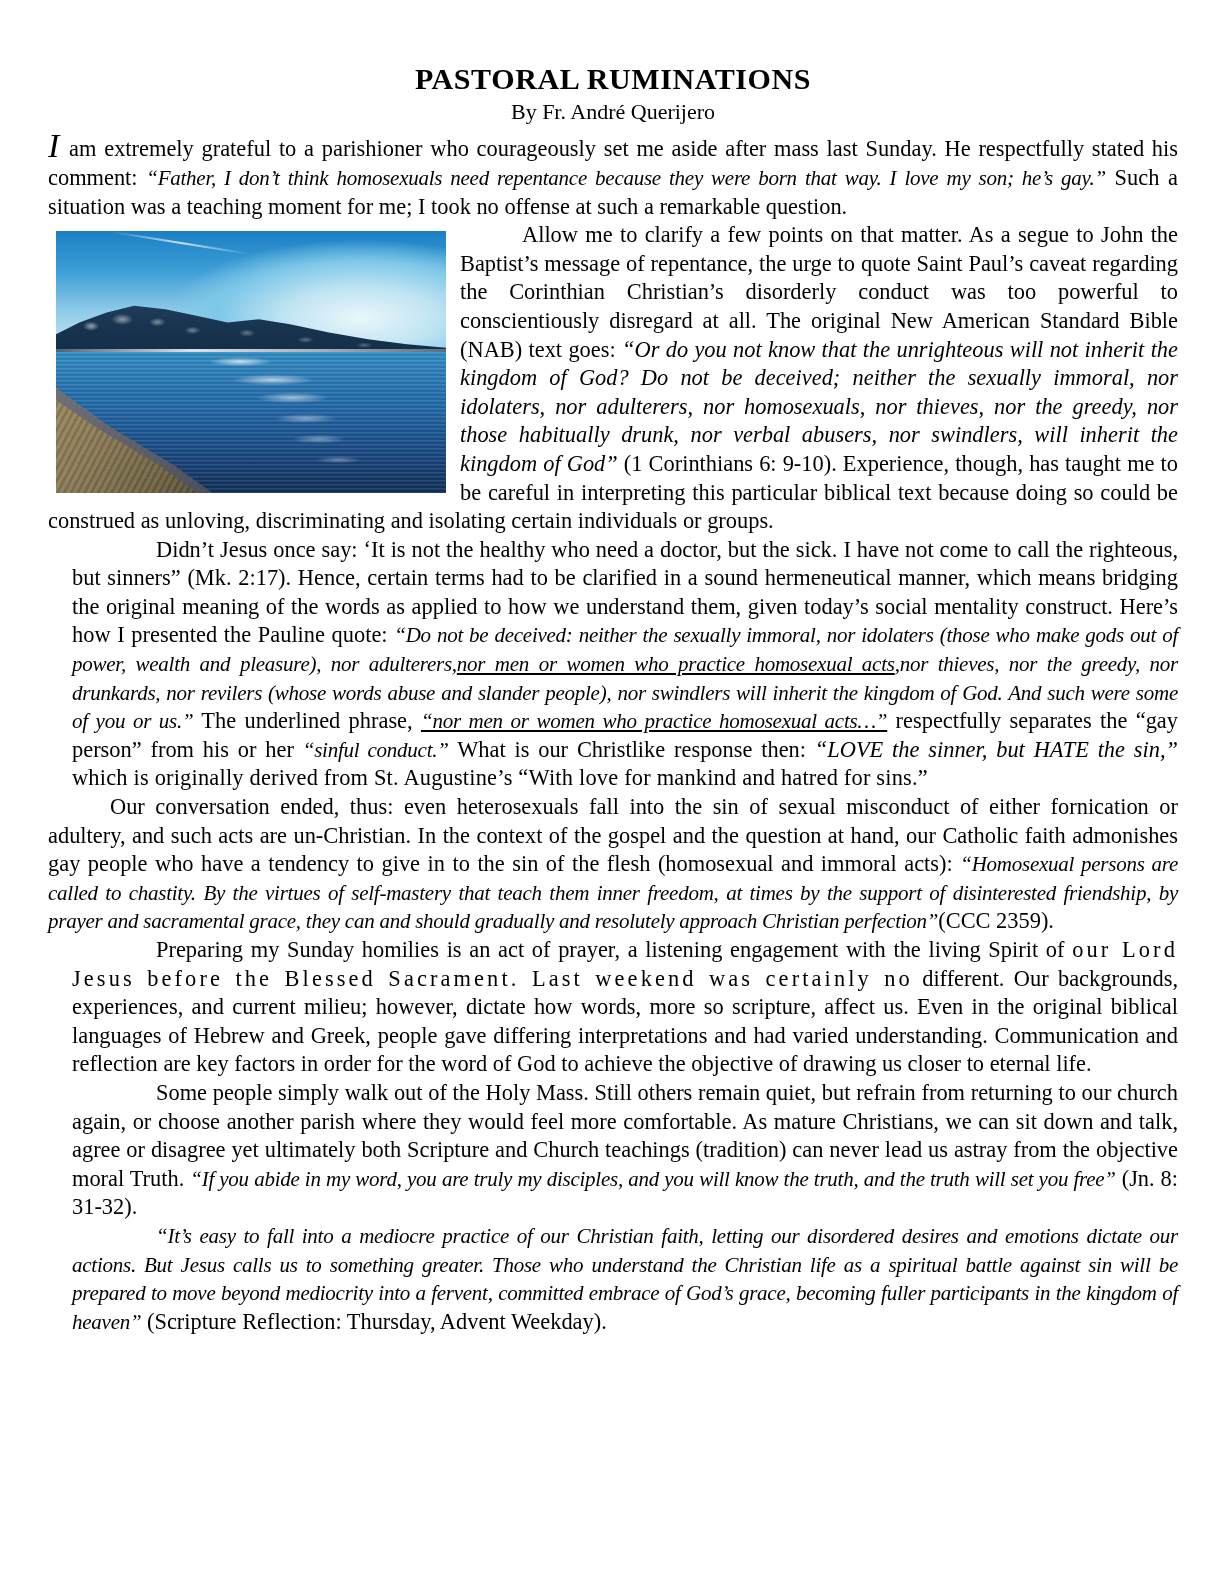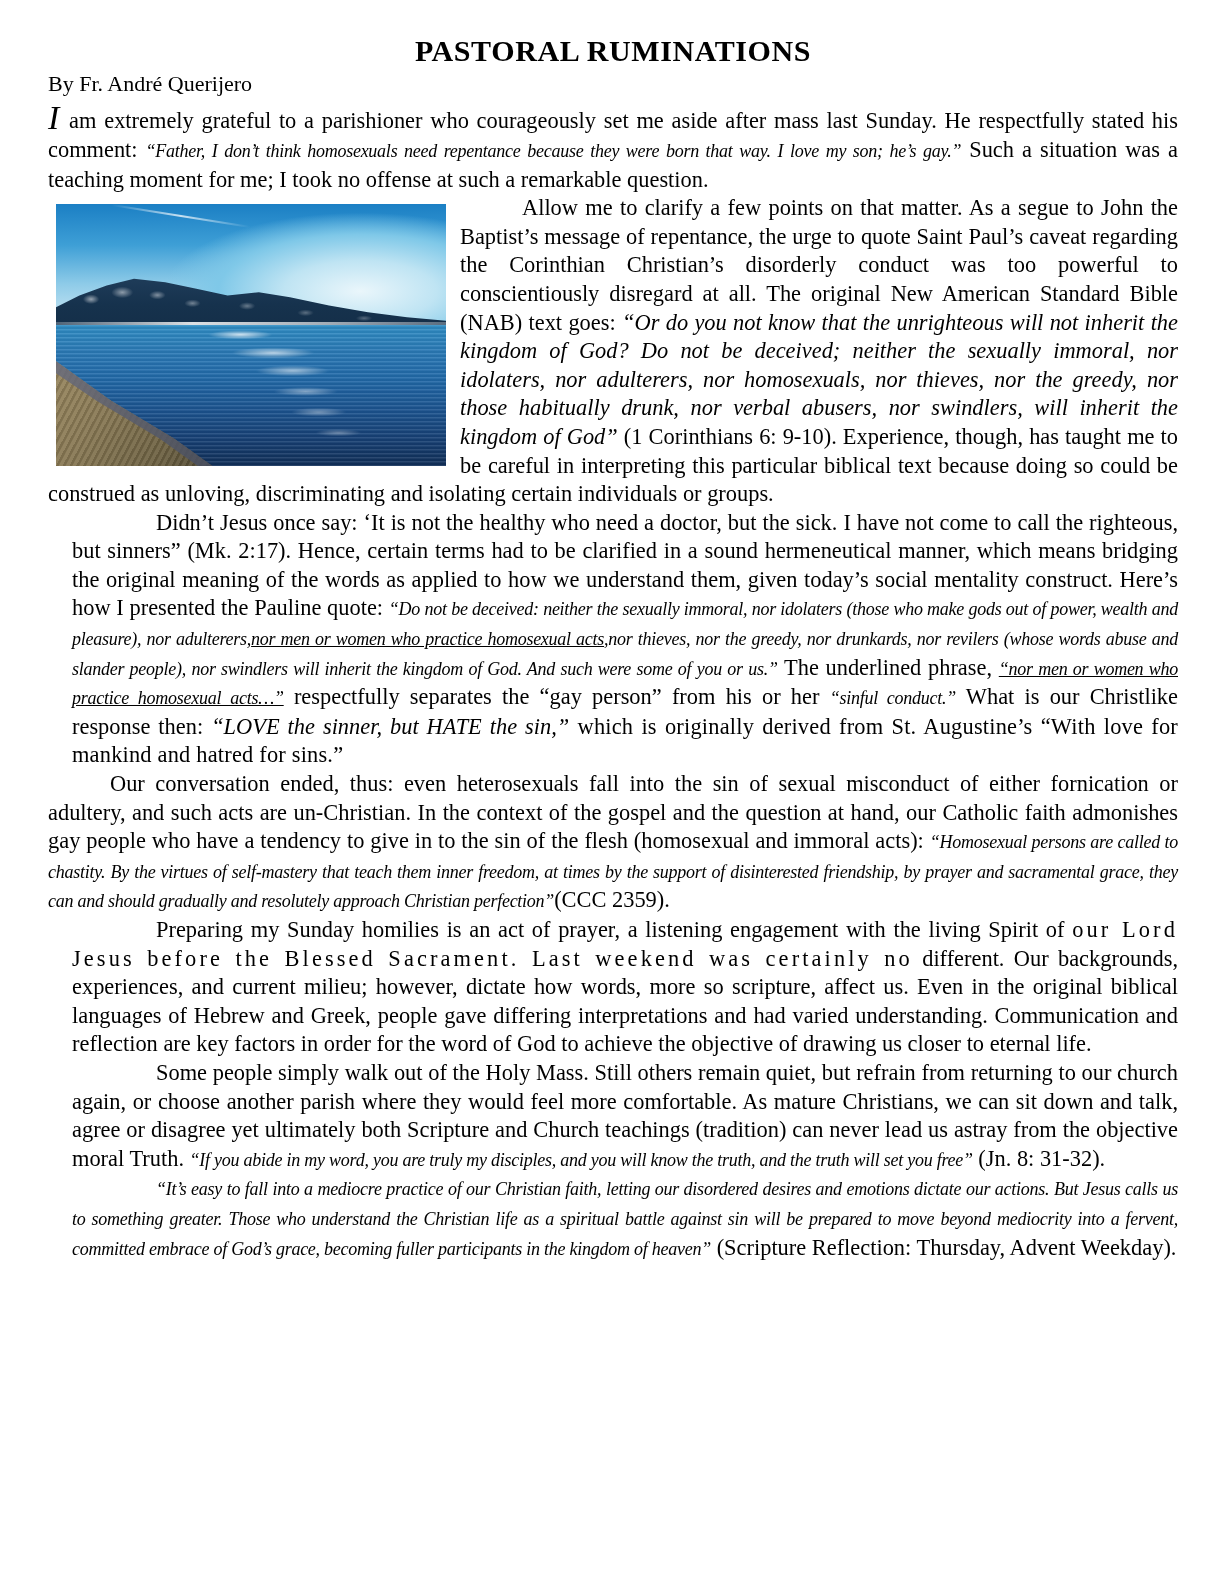--- a/index.html
+++ b/index.html
@@ -10,33 +10,33 @@
   body {
     font-family: "Liberation Serif", "DejaVu Serif", serif;
     color: #000000;
   }
   .page {
     position: relative;
     width: 1224px;
     height: 1584px;
     background: #ffffff;
     box-sizing: border-box;
-    padding: 34px 46px 0 48px;
+    padding: 62px 46px 0 48px;
     overflow: hidden;
   }
   .title {
     text-align: center;
     font-weight: bold;
     font-size: 30px;
     letter-spacing: 0.6px;
     margin: 0 0 4px 0;
     line-height: 1.1;
   }
   .byline {
-    text-align: left;
+    text-align: center;
     font-size: 22px;
     margin: 0 0 6px 0;
     line-height: 1.2;
   }
   p {
     margin: 0;
     font-size: 22.4px;
     line-height: 28.6px;
     text-align: justify;
     text-justify: inter-word;
@@ -48,21 +48,21 @@
     font-style: italic;
     font-family: "Liberation Serif", serif;
     line-height: 0.9;
     padding-right: 2px;
     vertical-align: -1px;
   }
   i, .it {
     font-style: italic;
   }
   .tight {
-    font-size: 18px;
+    font-size: 21px;
     letter-spacing: -0.25px;
     font-family: Liberation Serif, serif;
   }
   .u {
     text-decoration: underline;
   }
   .spaced {
     letter-spacing: 0.2px;
   }
   

